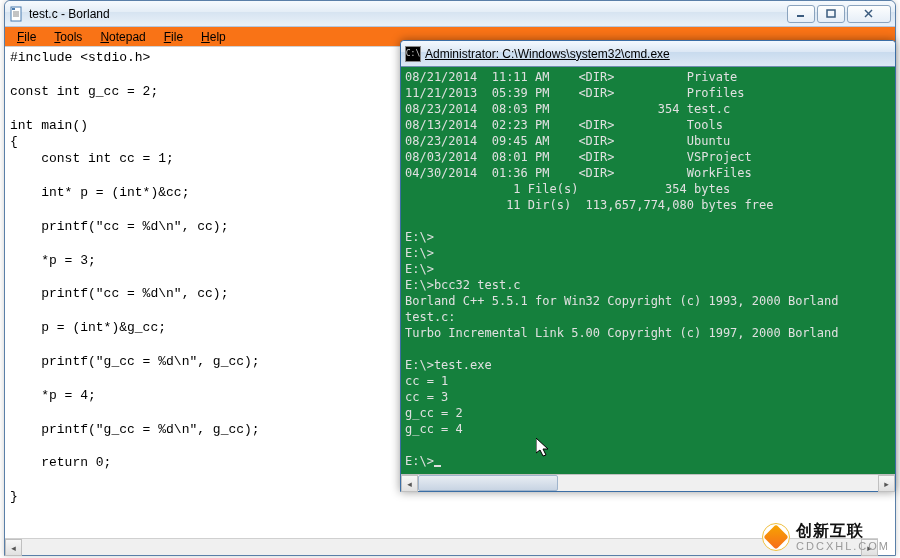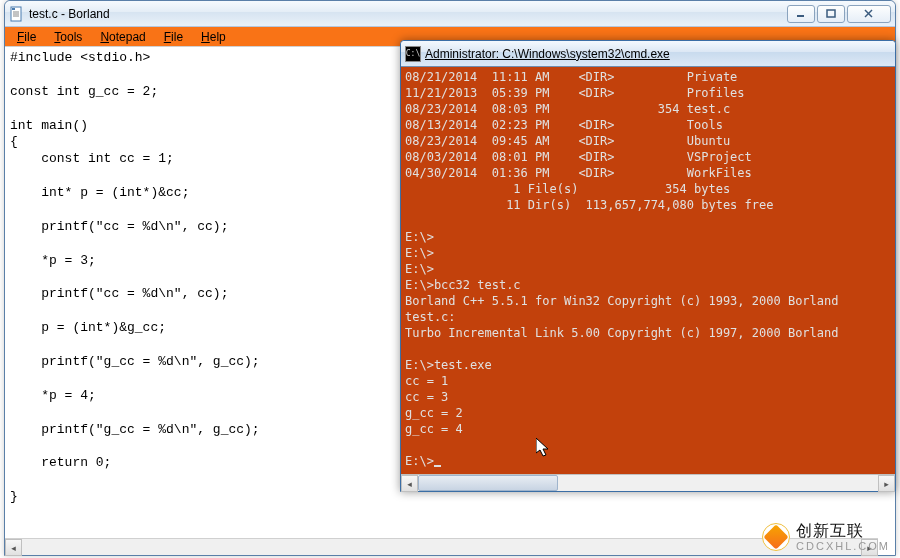--- a/index.html
+++ b/index.html
@@ -174,21 +174,21 @@
   flex: 1;
   font-size: 12px;
   color: #000;
   white-space: nowrap;
   overflow: hidden;
   text-decoration: underline;
 }
 
 .cmd-client {
   flex: 1;
-  background: #c2410c;
+  background: #15803d;
   overflow: hidden;
   position: relative;
 }
 
 .cmd-text {
   font-family: "Lucida Console", Consolas, monospace;
   font-size: 12px;
   line-height: 16px;
   color: #e0e0e0;
   white-space: pre;
@@ -252,21 +252,21 @@
   align-items: center;
   justify-content: center;
 }
 .watermark .logo-inner {
   width: 18px;
   height: 18px;
   border-radius: 3px;
   background: linear-gradient(135deg,#f7a600,#f76b1c);
   transform: rotate(45deg);
 }
-.watermark .wm-text { font-size: 16px; color: #111; font-weight: 400; letter-spacing: 1px;}
+.watermark .wm-text { font-size: 16px; color: #111; font-weight: 700; letter-spacing: 1px;}
 .watermark .wm-sub { font-size: 11px; color: #999; letter-spacing: 2px; display: block; margin-top: -2px;}
 
 .blink-cursor {
   display: inline-block;
   width: 7px;
   height: 2px;
   background: #e0e0e0;
   vertical-align: -2px;
 }
 </style>

